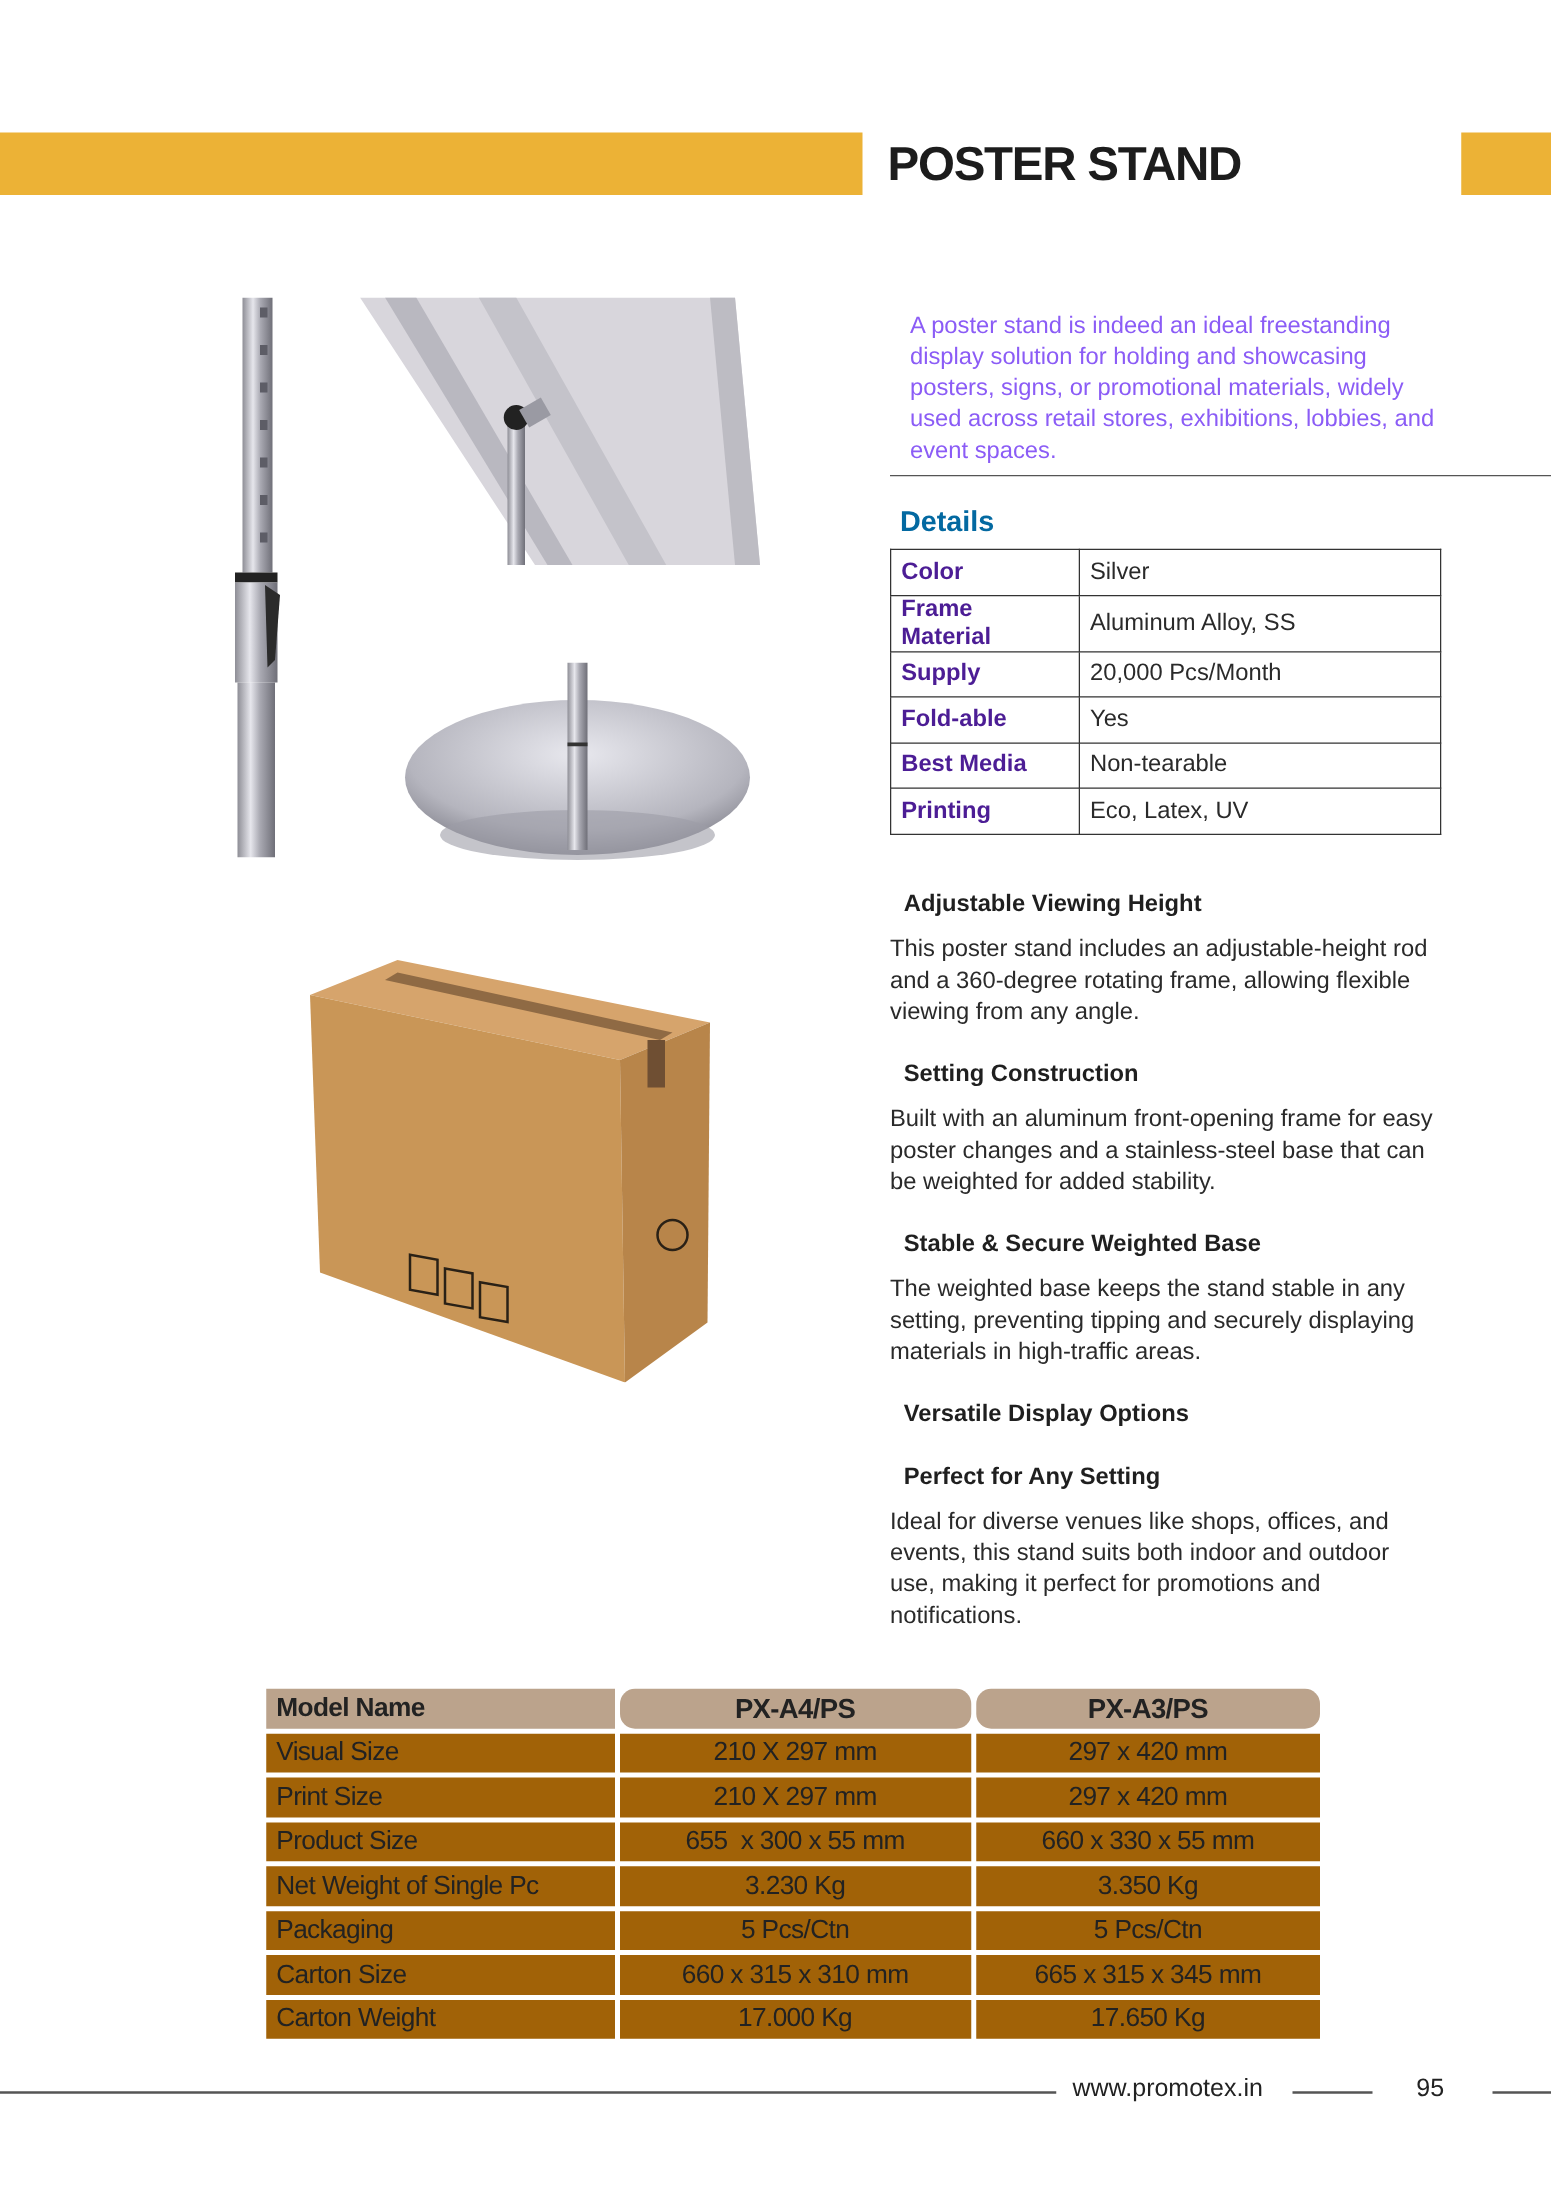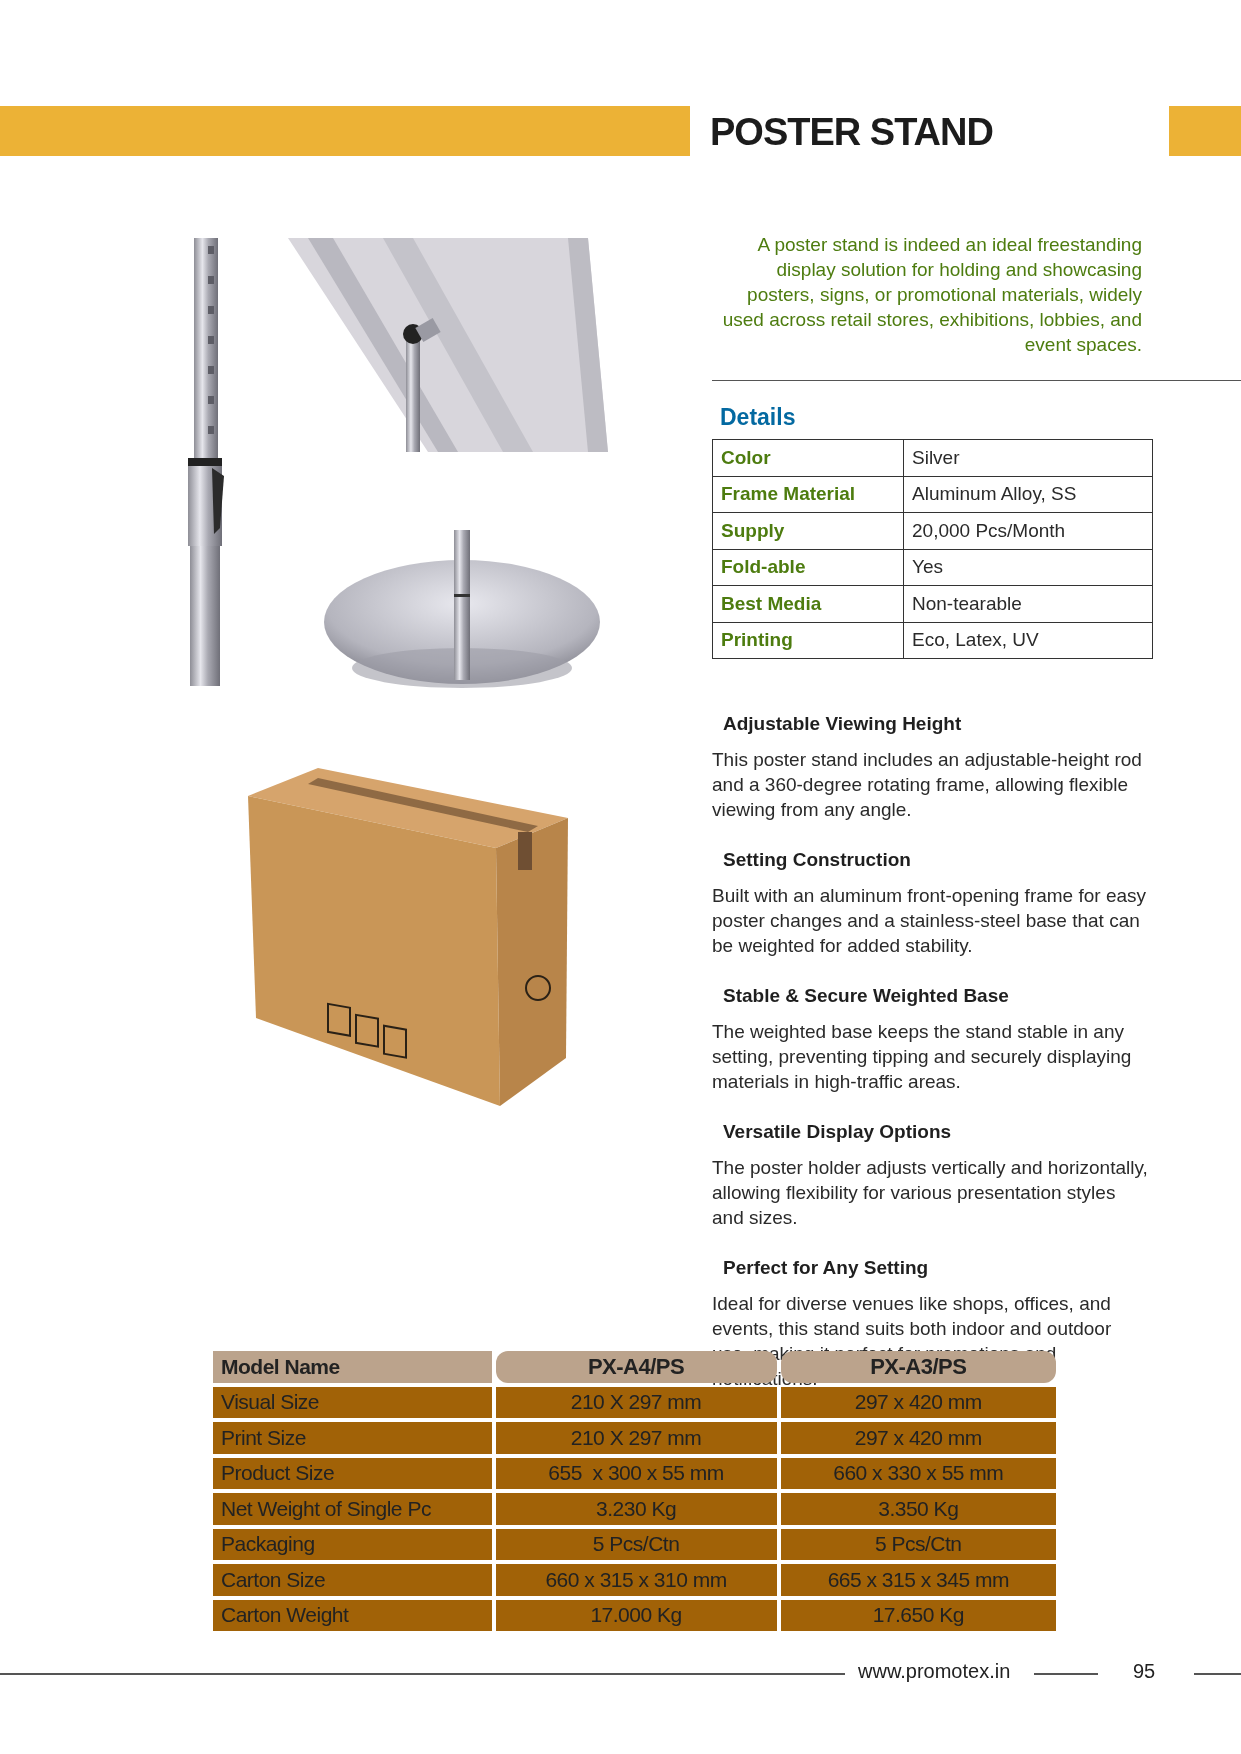--- a/index.html
+++ b/index.html
@@ -6,28 +6,28 @@
   body { width: 1241px; height: 1754px; position: relative; overflow: hidden;
          font-family: "Liberation Sans", "DejaVu Sans", sans-serif; color: #1f1f1f; }
 
   
   .band-left { position: absolute; left: 0; top: 106px; width: 690px; height: 50px; background: #ecb236; }
   .band-right { position: absolute; left: 1169px; top: 106px; width: 72px; height: 50px; background: #ecb236; }
   .page-title { position: absolute; left: 710px; top: 106px; height: 50px; line-height: 52px;
                 font-size: 38px; font-weight: 700; letter-spacing: -1px; color: #1c1c1c; margin: 0; }
 
   
-  .intro { position: absolute; left: 712px; top: 232px; width: 430px; font-size: 19px; line-height: 25px; color: #4d7c0f; margin: 0; text-align: right; }
+  .intro { position: absolute; left: 712px; top: 232px; width: 430px; font-size: 19px; line-height: 25px; color: #8b5cf6; margin: 16px; }
   .divider { position: absolute; left: 712px; top: 380px; width: 529px; height: 0; border-top: 1px solid #555; }
 
   
   .details-heading { position: absolute; left: 720px; top: 404px; font-size: 23px; font-weight: 600; margin: 0; color: #0369a1; }
   .details-table { position: absolute; left: 712px; top: 439px; width: 441px; border-collapse: collapse; font-size: 19px; }
   .details-table td { border: 1.5px solid #333; height: 36.5px; padding: 0 8px; box-sizing: border-box; }
-  .details-table td.k { width: 191px; font-weight: 600; color: #4d7c0f; }
+  .details-table td.k { width: 151px; font-weight: 600; color: #4c1d95; }
   .details-table td.v { color: #2a2a2a; }
 
   
   .features { position: absolute; left: 712px; top: 700px; width: 440px; }
   .feature { margin: 0 0 25px 0; }
   .feature h3 { margin: 11px; font-size: 19px; line-height: 25px; font-weight: 700; color: #1f1f1f; }
   .feature p { margin: 0; font-size: 19px; line-height: 25px; color: #2a2a2a; }
 
   
   .img { position: absolute; }
@@ -162,21 +162,20 @@
   <div class="feature">
     <h3>Setting Construction</h3>
     <p>Built with an aluminum front-opening frame for easy poster changes and a stainless-steel base that can be weighted for added stability.</p>
   </div>
   <div class="feature">
     <h3>Stable &amp; Secure Weighted Base</h3>
     <p>The weighted base keeps the stand stable in any setting, preventing tipping and securely displaying materials in high-traffic areas.</p>
   </div>
   <div class="feature">
     <h3>Versatile Display Options</h3>
-    <p>The poster holder adjusts vertically and horizontally, allowing flexibility for various presentation styles and sizes.</p>
   </div>
   <div class="feature">
     <h3>Perfect for Any Setting</h3>
     <p>Ideal for diverse venues like shops, offices, and events, this stand suits both indoor and outdoor use, making it perfect for promotions and notifications.</p>
   </div>
 </div>
 
 <table class="model-table">
   <thead>
     <tr>

